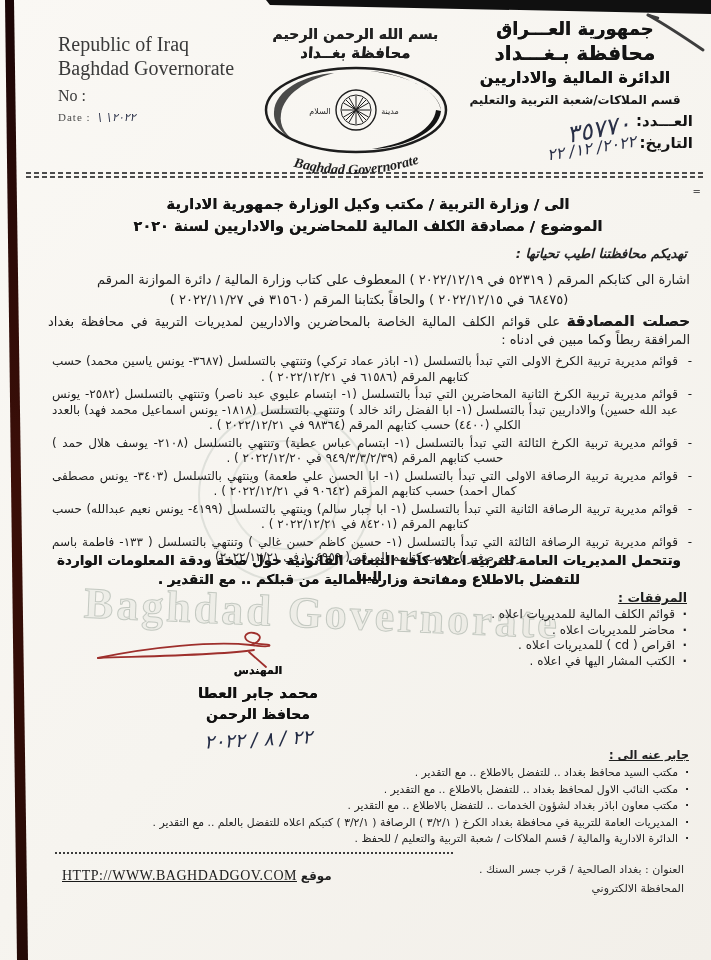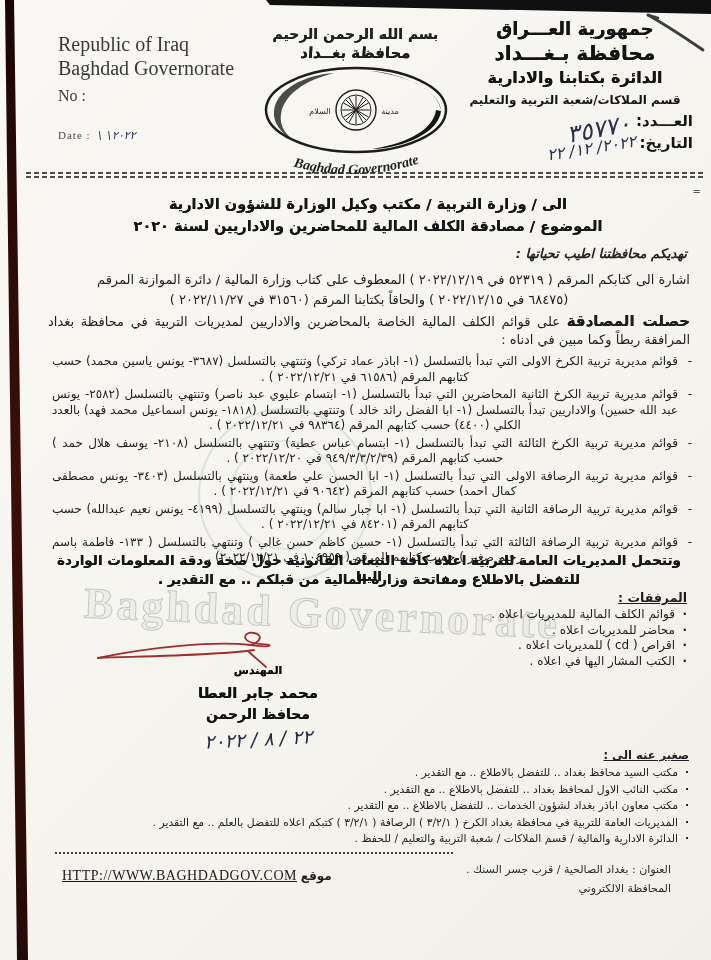--- a/index.html
+++ b/index.html
@@ -5,21 +5,21 @@
   html,body{margin:0;padding:0;}
   body{background:#e8e6e2;font-family:"DejaVu Sans",sans-serif;}
   .page{position:relative;width:711px;height:960px;margin:0 auto;overflow:hidden;
         background:linear-gradient(135deg,#faf8f4 0%,#f6f4ef 55%,#f2efe9 100%);}
   
   .hdr-left{position:absolute;left:58px;top:32px;color:#3a3a3a;
             font-family:"Liberation Serif",serif;}
   .hdr-left .en1{font-size:20px;line-height:24px;}
   .hdr-left .en2{font-size:20px;line-height:24px;}
   .hdr-left .no{font-size:16px;margin-top:7px;}
-  .hdr-left .dt{font-size:11px;margin-top:24px;color:#4a4a4a;letter-spacing:1px;}
+  .hdr-left .dt{font-size:11px;margin-top:6px;color:#4a4a4a;letter-spacing:1px;}
   .emblem{position:absolute;left:248px;top:26px;width:215px;text-align:center;}
   .bismillah{font-size:14px;font-weight:bold;color:#222;letter-spacing:-0.5px;
              text-shadow:0 0 .6px #222;}
   .seal-title{font-size:15px;font-weight:bold;color:#1d1d1d;margin-top:2px;
               transform:skewX(-4deg);text-shadow:0 0 .5px #111;}
   .hdr-right{position:absolute;right:18px;top:16px;width:236px;direction:rtl;
              text-align:center;color:#141414;}
   .hdr-right .r1{font-size:18px;font-weight:bold;line-height:25px;text-shadow:0 0 .6px #111;}
   .hdr-right .r2{font-size:20px;font-weight:bold;line-height:25px;text-shadow:0 0 .6px #111;}
   .hdr-right .r3{font-size:16px;font-weight:bold;line-height:24px;text-shadow:0 0 .5px #111;}
@@ -75,21 +75,21 @@
           transform:rotate(-3deg);display:inline-block;font-style:italic;}
   
   .cc{position:absolute;right:22px;top:748px;font-size:10.8px;color:#222;text-align:right;}
   .cc .ttl{font-weight:bold;text-decoration:underline;font-size:11.5px;}
   .cc ul{margin:3px 0 0;padding:0;list-style:none;}
   .cc li{position:relative;padding-right:11px;line-height:16.5px;}
   .cc li::before{content:"·";position:absolute;right:0;top:0;font-weight:bold;}
   
   .dotline{position:absolute;left:55px;top:852px;width:398px;height:2px;
            background:repeating-linear-gradient(90deg,#3c3c3c 0 2px,transparent 2px 4px);}
-  .f-right{position:absolute;right:40px;top:860px;font-size:11px;color:#2a2a2a;
+  .f-right{position:absolute;right:27px;top:860px;font-size:11px;color:#2a2a2a;
            text-align:right;line-height:19px;}
   .f-left{position:absolute;left:62px;top:868px;font-size:12px;color:#1d1d1d;text-align:right;}
   .f-left .url{font-family:"Liberation Serif",serif;font-size:14px;text-decoration:underline;
                letter-spacing:.5px;color:#1a1a1a;}
   .f-left .site{font-size:12px;font-weight:bold;margin-right:6px;}
   
   .wm{position:absolute;left:84px;top:588px;width:480px;white-space:nowrap;
       font-family:"Liberation Serif",serif;font-weight:bold;font-size:44px;
       letter-spacing:3px;color:rgba(165,175,165,.10);
       -webkit-text-stroke:1px rgba(140,152,142,.45);
@@ -141,36 +141,36 @@
       <path id="capArc" d="M28,100 Q106,126 184,96" fill="none"></path>
       <text font-family="Liberation Serif,serif" font-size="14" font-weight="bold" font-style="italic" fill="#1d1d1d">
         <textPath href="#capArc" startOffset="10%">Baghdad Governorate</textPath>
       </text>
     </svg>
   </div>
 
   <div class="hdr-right txt abs">
     <div class="r1">جمهورية العـــراق</div>
     <div class="r2">محافظة بـغـــداد</div>
-    <div class="r3">الدائرة بكتابنا والادارية</div>
+    <div class="r3">الدائرة المالية والاداريين</div>
     <div class="r4">قسم الملاكات/شعبة التربية والتعليم</div>
     <div class="numrow">
       <span class="lbl">العـــدد:</span>
       <span class="hand hand-num">٣٥٧٧٠</span>
     </div>
     <div class="numrow" style="margin-top:-6px;">
       <span class="lbl">التاريخ:</span>
       <span class="hand hand-date">٢٠٢٢/ ١٢/ ٢٢</span>
     </div>
   </div>
 
   <div class="sep"></div>
   <div class="sep2">=</div>
 
-  <div class="toline rtl txt abs">الى / وزارة التربية / مكتب وكيل الوزارة للشؤون الادارية</div>
+  <div class="toline rtl txt abs">الى / وزارة التربية / مكتب وكيل الوزارة جمهورية الادارية</div>
   <div class="subject rtl txt abs">الموضوع / مصادقة الكلف المالية للمحاضرين والاداريين لسنة ٢٠٢٠</div>
   <div class="greeting rtl txt abs">تهديكم محافظتنا اطيب تحياتها :</div>
 
   <div class="refpara rtl txt abs">
     <div class="l1">اشارة الى كتابكم المرقم ( ٥٢٣١٩ في ٢٠٢٢/١٢/١٩ ) المعطوف على كتاب وزارة المالية / دائرة الموازنة المرقم</div>
     <div class="l2">(٦٨٤٧٥ في ٢٠٢٢/١٢/١٥ ) والحاقاً بكتابنا المرقم (٣١٥٦٠ في ٢٠٢٢/١١/٢٧ )</div>
   </div>
 
   <div class="approval rtl txt abs">
     <span class="lead">حصلت المصادقة</span>
@@ -200,21 +200,21 @@
   </div>
 
   <div class="sig rtl txt abs">
     <div class="t">المهندس</div>
     <div class="n">محمد جابر العطا</div>
     <div class="r">محافظ الرحمن</div>
     <span class="d hand">٢٢ / ٨ / ٢٠٢٢</span>
   </div>
 
   <div class="cc rtl txt abs">
-    <div class="ttl">صغير عنه الى :</div>
+    <div class="ttl">جابر عنه الى :</div>
     <ul>
       <li>مكتب السيد محافظ بغداد .. للتفضل بالاطلاع .. مع التقدير .</li>
       <li>مكتب النائب الاول لمحافظ بغداد .. للتفضل بالاطلاع .. مع التقدير .</li>
       <li>مكتب معاون اباذر بغداد لشؤون الخدمات .. للتفضل بالاطلاع .. مع التقدير .</li>
       <li>المديريات العامة للتربية في محافظة بغداد الكرخ ( ٣/٢/١ ) الرصافة ( ٣/٢/١ ) كتبكم اعلاه للتفضل بالعلم .. مع التقدير .</li>
       <li>الدائرة الادارية والمالية / قسم الملاكات / شعبة التربية والتعليم / للحفظ .</li>
     </ul>
   </div>
 
   <div class="dotline"></div>

